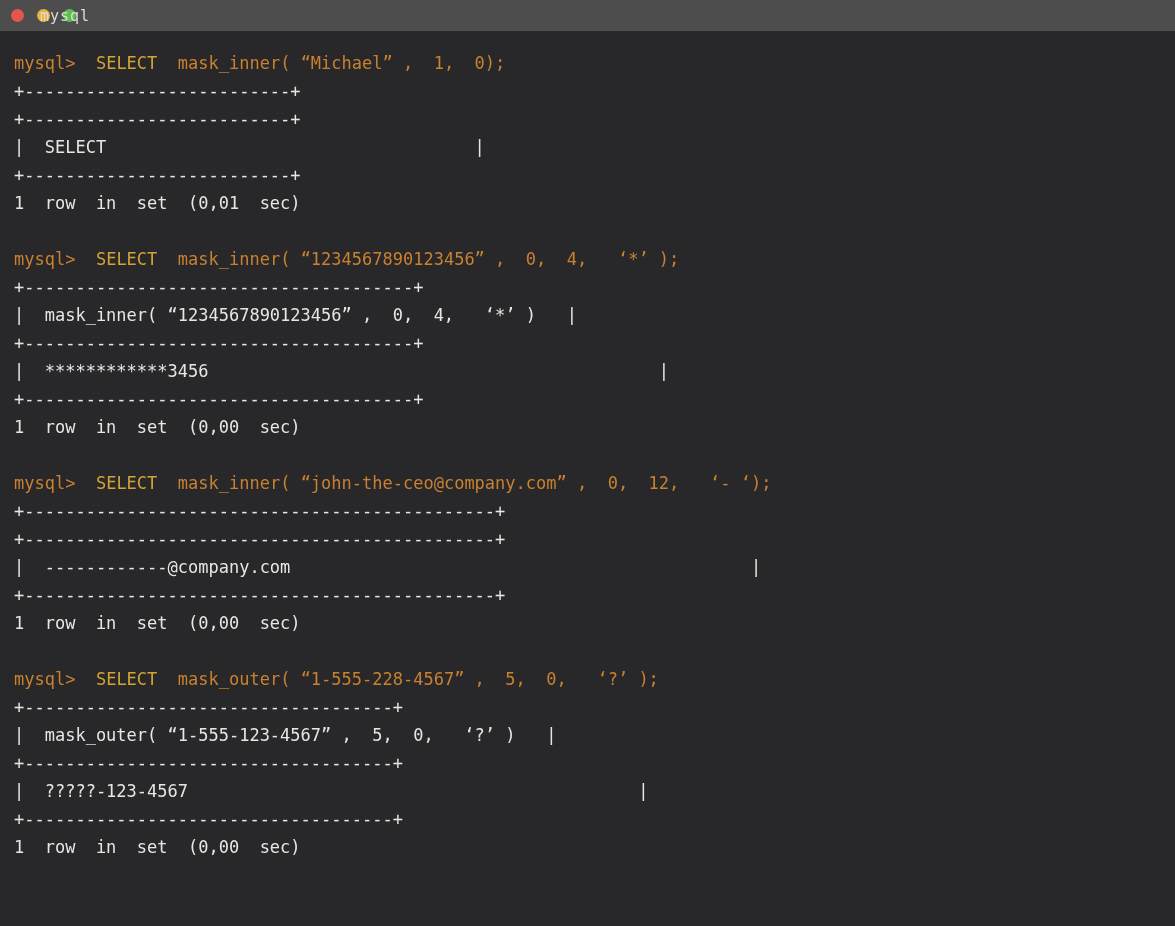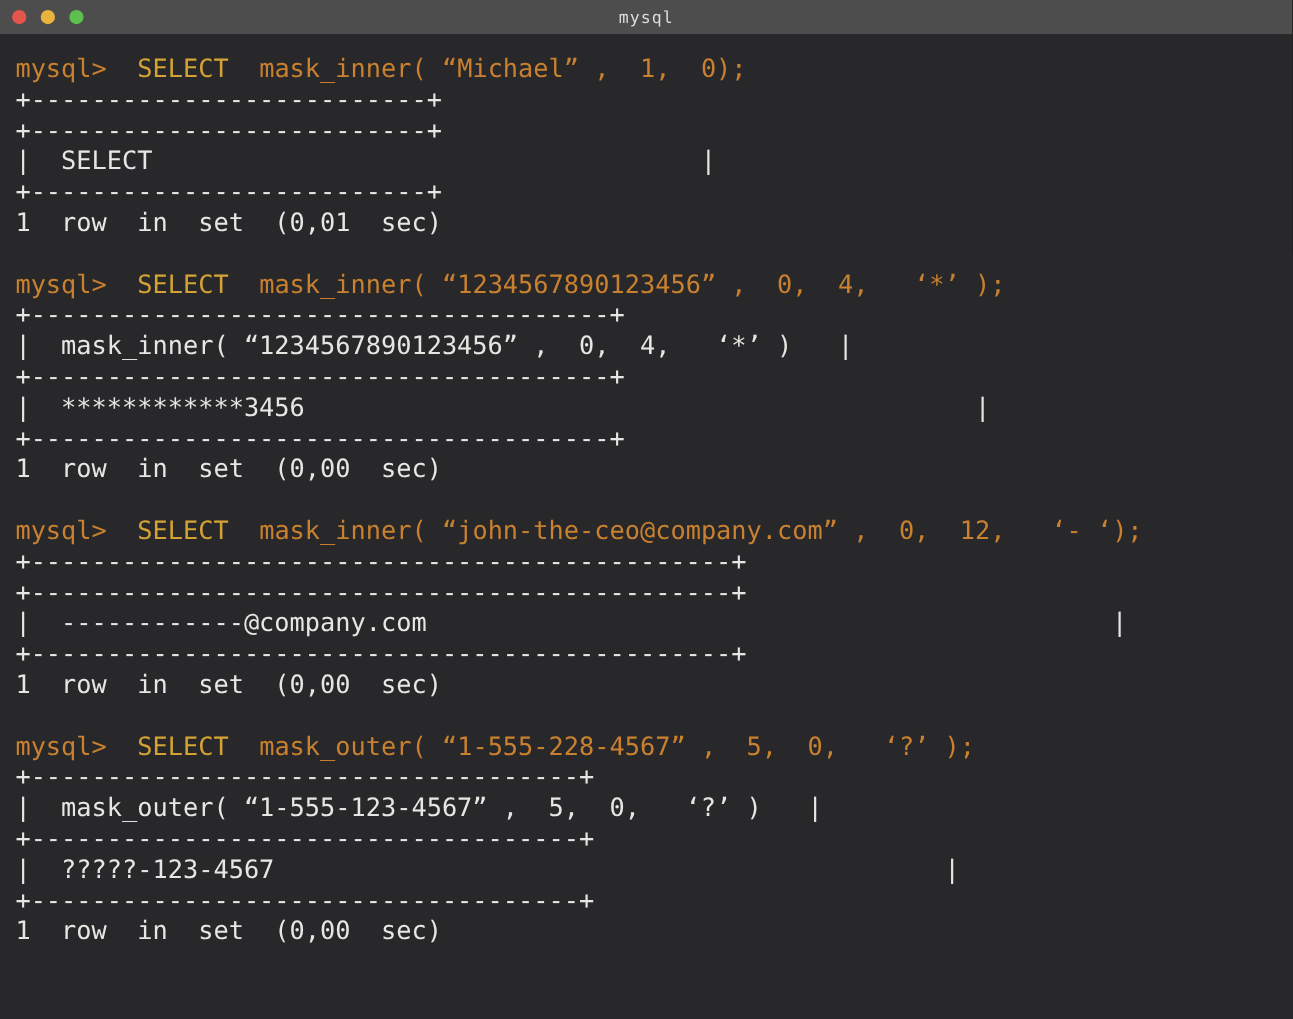--- a/index.html
+++ b/index.html
@@ -37,28 +37,29 @@
     border-radius: 50%;
     display: inline-block;
   }
   .light.red    { background: #e4564d; }
   .light.yellow { background: #eab33e; }
   .light.green  { background: #5dbf4e; }
   .title {
     position: absolute;
     left: 0;
     right: 0;
-    text-align: center;
+    text-align: left;
     color: #dddcda;
     font-size: 15px;
     letter-spacing: 1px;
+    padding-left: 40px;
   }
   .terminal {
     padding: 18px 6px 0 14px;
-    font-size: 23px;
+    font-size: 17px;
     line-height: 28px;
     cursor: text;
   }
   .line {
     height: 28px;
     white-space: pre;
   }
   .blank { height: 28px; }
   .prompt  { color: #c9812f; }
   .keyword { color: #d4a334; }

